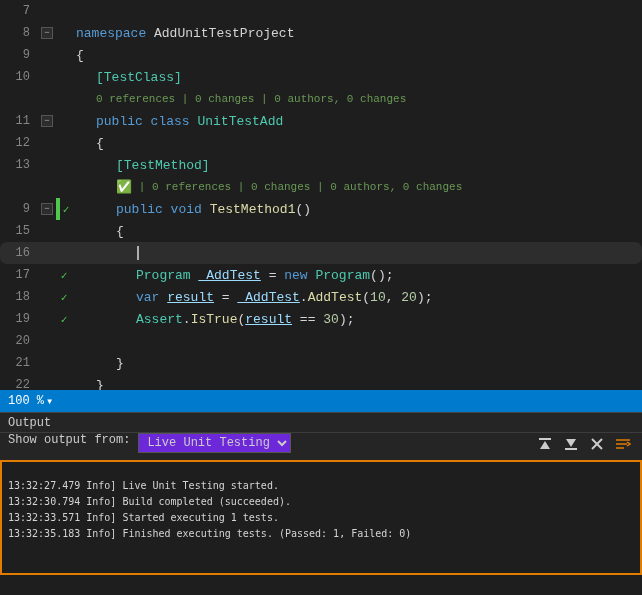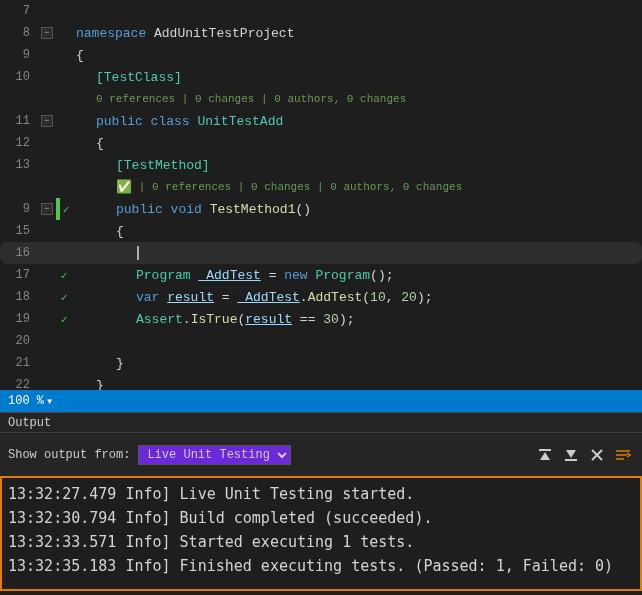--- a/index.html
+++ b/index.html
@@ -104,24 +104,24 @@
     .zoom-control {
       color: white;
       font-size: 12px;
       display: flex;
       align-items: center;
       gap: 2px;
     }
 
     
     .output-header {
-      height: 44px;
+      height: 28px;
       background: #252526;
       display: flex;
-      align-items: center;
+      align-items: flex-start;
       padding: 0 8px;
       border-top: 1px solid #3c3c3c;
       color: #ccc;
       font-size: 12px;
     }
 
     .output-label {
       color: #ccc;
       margin-right: 8px;
     }
@@ -155,22 +155,22 @@
       display: flex;
       align-items: center;
       justify-content: center;
     }
 
     
     .output-log {
       background: #1e1e1e;
       border: 2px solid #e37d00;
       min-height: 115px;
-      padding: 4px 6px;
-      font-size: 15px;
+      padding: 16px 6px;
+      font-size: 10px;
       color: #d4d4d4;
       font-family: 'Consolas', monospace;
       overflow: auto;
     }
 
     .log-line {
       line-height: 1.6;
       white-space: pre;
     }
 

